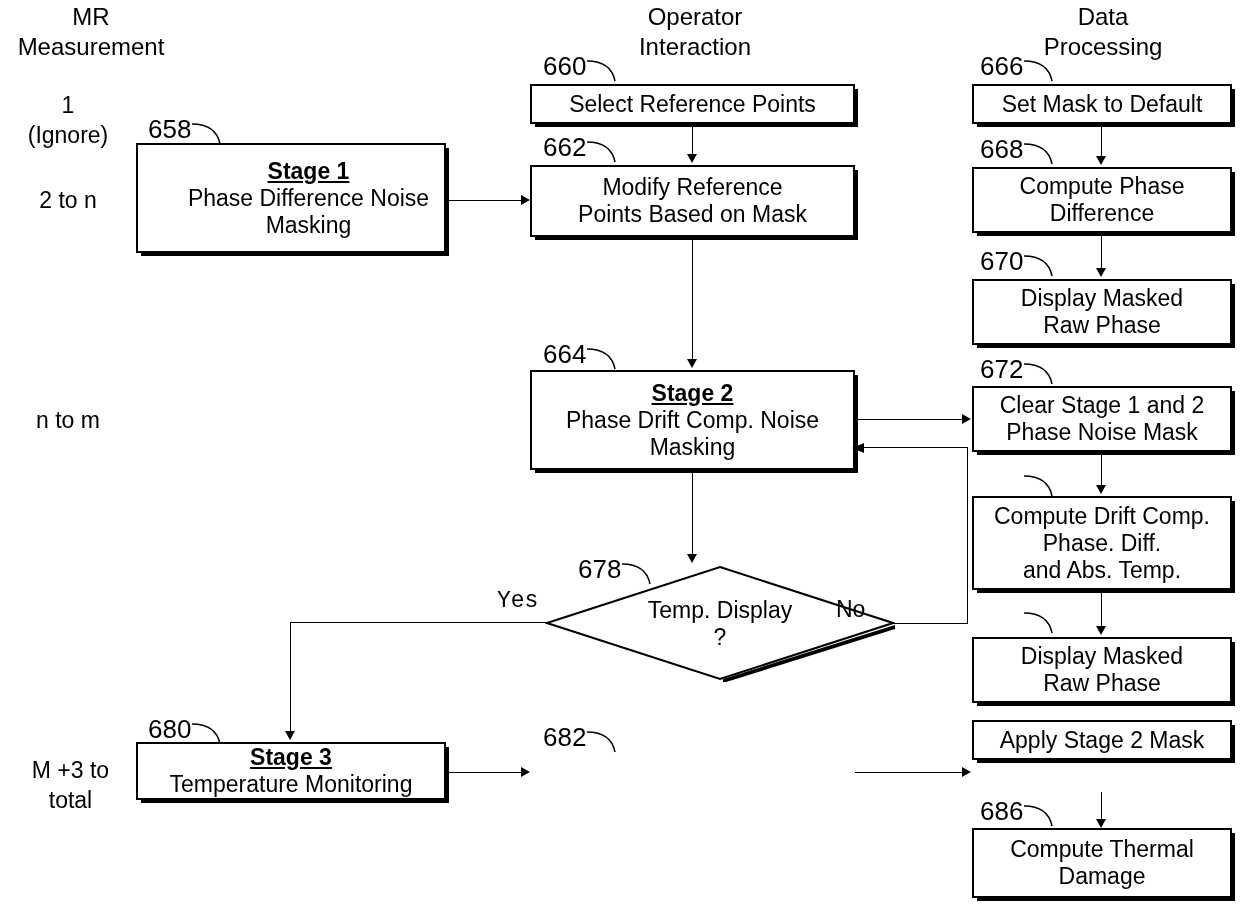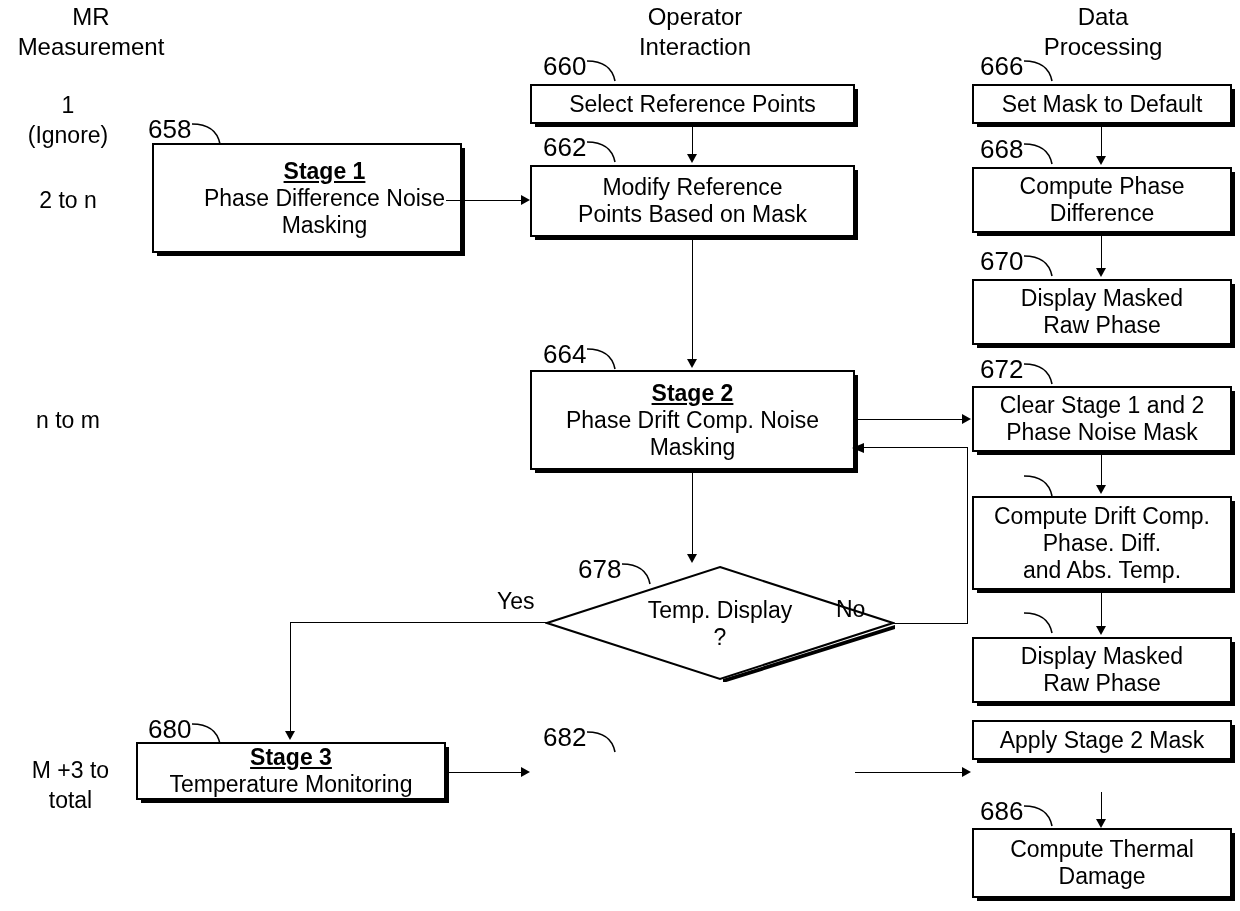--- a/index.html
+++ b/index.html
@@ -146,21 +146,21 @@
 
   <div class="row-label" style="left:8px; top:405px; width:120px;">n to m</div>
 
   <div class="row-label" style="left:8px; top:755px; width:125px;">M +3 to
 total</div>
 
   <div class="ref" style="left:148px; top:118px;">658</div>
   <svg class="ref-hook" style="left:190px; top:118px;" width="36" height="28">
     <path d="M2,6 Q26,6 30,26" stroke="#000" stroke-width="1.6" fill="none"></path>
   </svg>
-  <div class="box" style="left:152px; top:143px; width:310px; height:110px;padding-left:35px;">
+  <div class="box" style="left:136px; top:143px; width:310px; height:110px;padding-left:35px;">
     <div class="ttl">Stage 1</div>
     <div class="bdy">Phase Difference Noise
 Masking</div>
   </div>
 
   <div class="ref" style="left:543px; top:55px;">660</div>
   <svg class="ref-hook" style="left:585px; top:55px;" width="36" height="28">
     <path d="M2,6 Q26,6 30,26" stroke="#000" stroke-width="1.6" fill="none"></path>
   </svg>
   <div class="box" style="left:530px; top:84px; width:325px; height:40px;">
@@ -247,21 +247,21 @@
   <div class="diamond-wrap" style="left:545px; top:565px; width:350px; height:117px;">
     <svg width="350" height="117" viewBox="0 0 350 117">
       <polygon points="175,2 348,58 175,114 2,58" fill="#ffffff" stroke="#000000" stroke-width="2"></polygon>
       <polygon points="178,114 350,60 350,64 178,118" fill="#000000"></polygon>
     </svg>
     <div class="diamond-text">
       <div style="white-space:pre-line;">Temp. Display
 ?</div>
     </div>
   </div>
-  <div class="branch-label" style="left:497px; top:590px;">Yes</div>
+  <div class="branch-label" style="left:497px; top:590px;font-family:Liberation Mono, monospace;">Yes</div>
   <div class="branch-label" style="left:836px; top:598px;">No</div>
 
   <div class="ref" style="left:148px; top:718px;">680</div>
   <svg class="ref-hook" style="left:190px; top:718px;" width="36" height="28">
     <path d="M2,6 Q26,6 30,26" stroke="#000" stroke-width="1.6" fill="none"></path>
   </svg>
   <div class="box" style="left:136px; top:742px; width:310px; height:58px;">
     <div class="ttl">Stage 3</div>
     <div class="bdy">Temperature Monitoring</div>
   </div>

